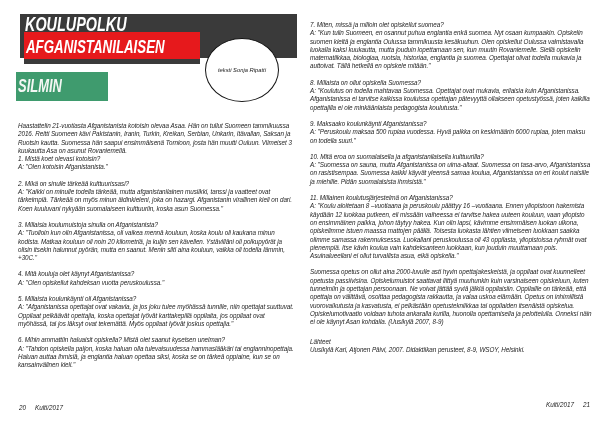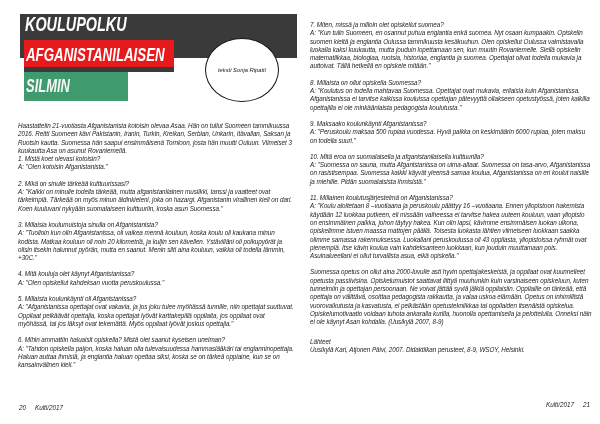--- a/index.html
+++ b/index.html
@@ -9,24 +9,24 @@
   .page-left{left:0;}
   .page-right{left:300px;}
 
   
   .dark-bar{position:absolute;left:20px;top:14px;width:277px;height:44px;background:#3a3a3a;z-index:1;}
   .byline-circle{position:absolute;left:205px;top:38px;width:72px;height:62px;border:1px solid #151515;
     border-radius:50%;background:#ffffff;z-index:3;display:flex;align-items:center;justify-content:center;}
   .byline-circle span{font-size:5.8px;color:#1a1a1a;}
   .title-line{margin:0;color:#ffffff;font-weight:bold;white-space:nowrap;transform-origin:left center;}
   .t1{position:absolute;left:25px;top:13px;font-size:20px;transform:scaleX(0.72);z-index:4;}
-  .red-band{position:absolute;left:24px;top:40px;width:150px;height:27px;background:#e6191c;
+  .red-band{position:absolute;left:24px;top:32px;width:176px;height:27px;background:#e6191c;
     border-bottom:5px solid #3a3a3a;z-index:2;}
   .t2{position:absolute;left:2px;top:4px;font-size:19px;transform:scaleX(0.70);}
-  .green-band{position:absolute;left:24px;top:72px;width:104px;height:29px;background:#3f9b6e;z-index:2;}
+  .green-band{position:absolute;left:16px;top:72px;width:92px;height:29px;background:#3f9b6e;z-index:2;}
   .t3{position:absolute;left:2px;top:4px;font-size:18px;transform:scaleX(0.72);color:#f4f7f4;}
 
   
   .body-text{position:absolute;font-size:6.3px;line-height:1.32;letter-spacing:-0.05px;color:#242424;}
   .body-left{left:18px;top:122px;width:277px;}
   .body-right{left:10px;top:21px;width:282px;}
   .body-text p{margin:0;}
   .intro{margin:0 0 8px 0;}
   .qa{margin-bottom:8px;}
   .closing{margin-top:14px;}

